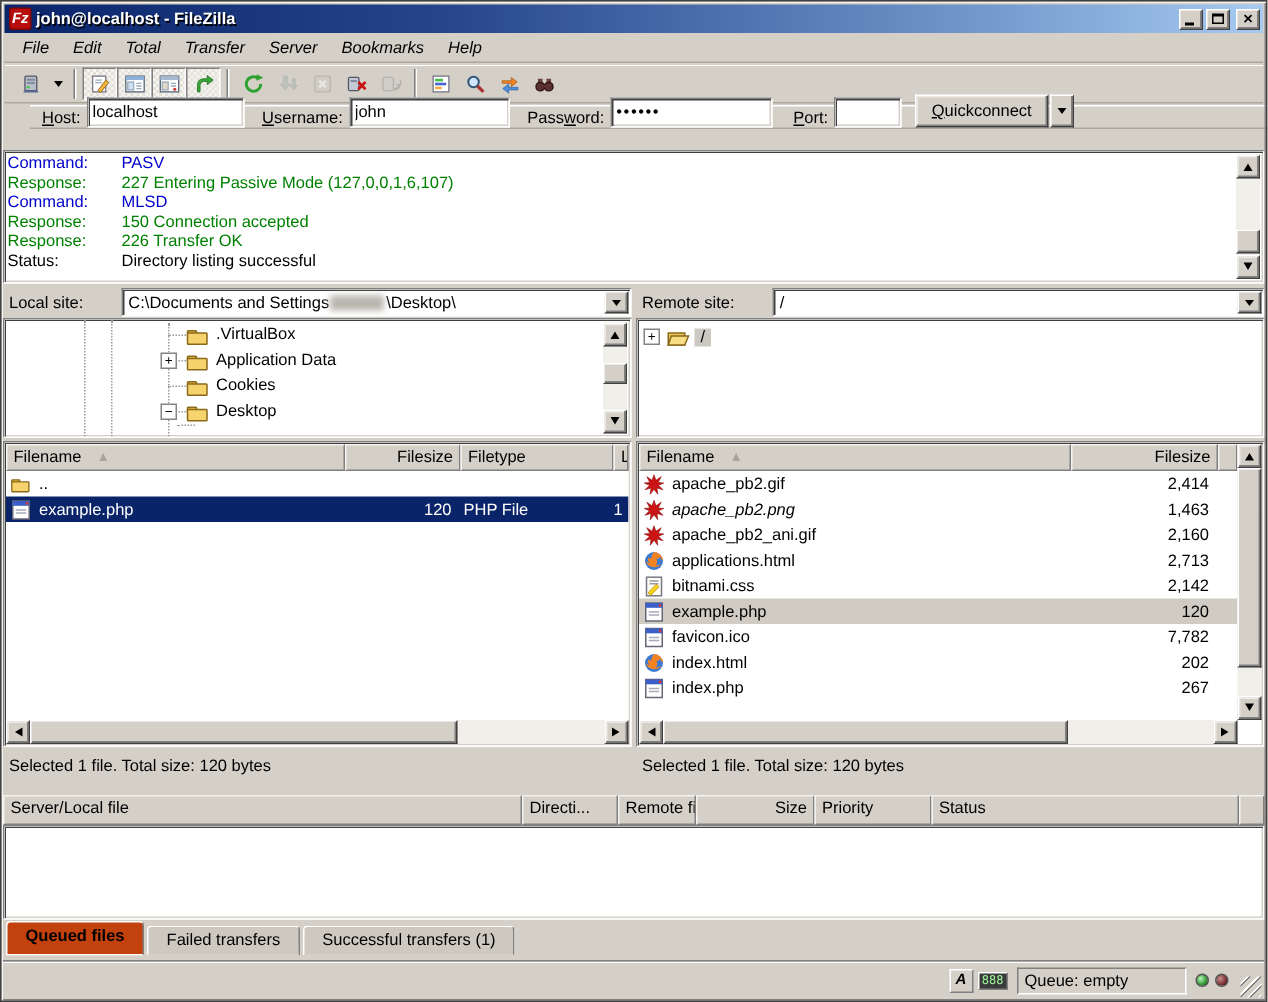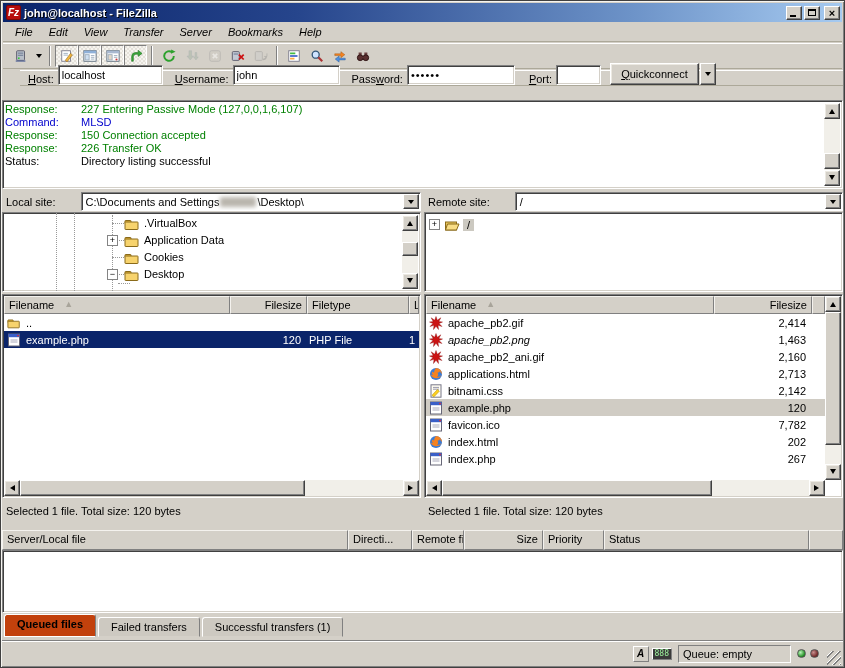--- a/index.html
+++ b/index.html
@@ -167,21 +167,21 @@
         </button>
       <button class="wbtn close">
           <span class="g-x">×</span>
         </button>
     </span>
   </div>
 
   <div class="menubar" id="menubar">
       <span class="menu-item">File</span>
       <span class="menu-item">Edit</span>
-      <span class="menu-item">View</span>
+      <span class="menu-item">Total</span>
       <span class="menu-item">Transfer</span>
       <span class="menu-item">Server</span>
       <span class="menu-item">Bookmarks</span>
       <span class="menu-item">Help</span>
     </div>
 
   <div class="toolbar" id="toolbar">
       <button class="tbtn">
         <span class="ficon"><svg viewBox="0 0 16 16">
             <rect x="3" y="2" width="9" height="11" rx="1" fill="#b8bec8" stroke="#556"></rect>
@@ -303,20 +303,21 @@
     <label><u>P</u>ort:</label>
     <input id="f-port" class="fld" value="" style="">
     <button class="qc-btn"><u>Q</u>uickconnect</button>
     <button class="qc-drop">
         <span class="tri-down" style="margin-top:2px"></span>
       </button>
   </div>
 
   <div class="logpanel sunken">
     <div class="loglines" id="loglines">
+        <div class="logline lk-command"><span class="ll">Command:</span><span>PASV</span></div>
         <div class="logline lk-response"><span class="ll">Response:</span><span>227 Entering Passive Mode (127,0,0,1,6,107)</span></div>
         <div class="logline lk-command"><span class="ll">Command:</span><span>MLSD</span></div>
         <div class="logline lk-response"><span class="ll">Response:</span><span>150 Connection accepted</span></div>
         <div class="logline lk-response"><span class="ll">Response:</span><span>226 Transfer OK</span></div>
         <div class="logline lk-status"><span class="ll">Status:</span><span>Directory listing successful</span></div>
       </div>
     <div class="vsb" style="right:2px;top:2px;bottom:2px;">
       <button class="sbtn" style="top:0;">
           <span class="t-up"></span>
         </button>
@@ -611,21 +612,21 @@
       </div>
       <div class="hcell" style="width: 64px;">
         <span>Directi...</span>
       </div>
       <div class="hcell" style="width: 52px;">
         <span>Remote file</span>
       </div>
       <div class="hcell right" style="width: 79px;">
         <span>Size</span>
       </div>
-      <div class="hcell" style="width: 61px;">
+      <div class="hcell" style="width: 78px;">
         <span>Priority</span>
       </div>
       <div class="hcell" style="width: 205px;">
         <span>Status</span>
       </div>
       <div class="hcell" style="flex: 1 1 0%; width: auto;"></div>
     </div>
   <div class="queue-body sunken"></div>
 
   <div class="tabs" id="tabs">

